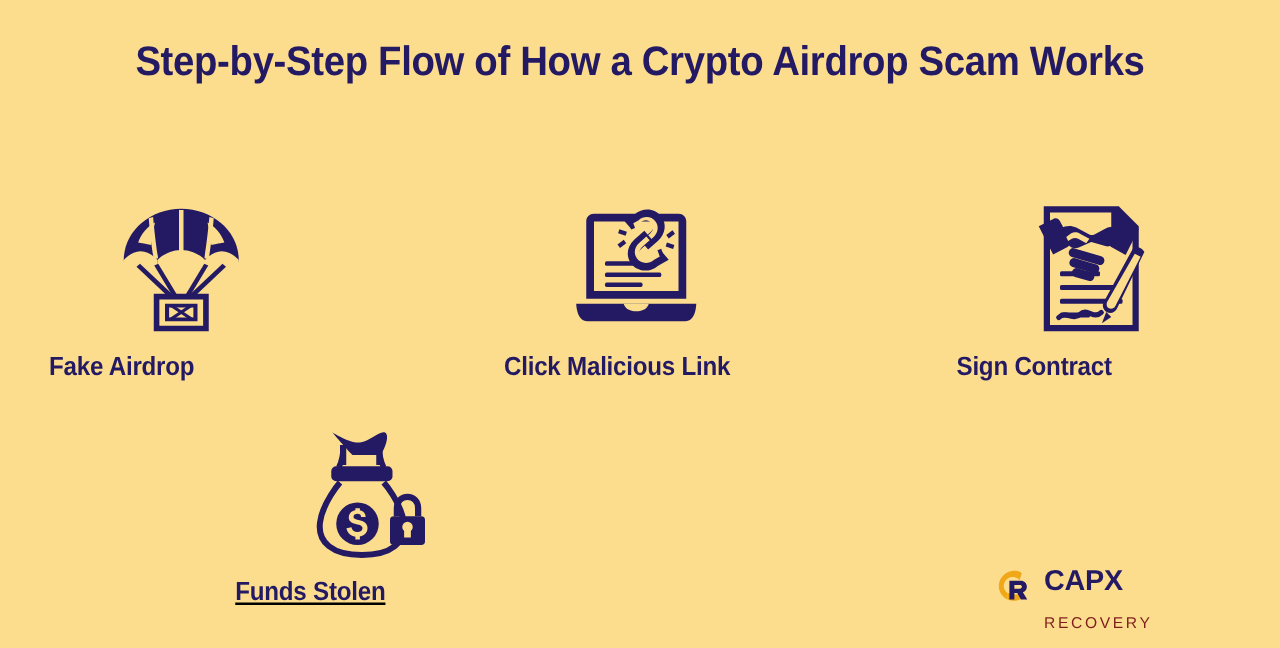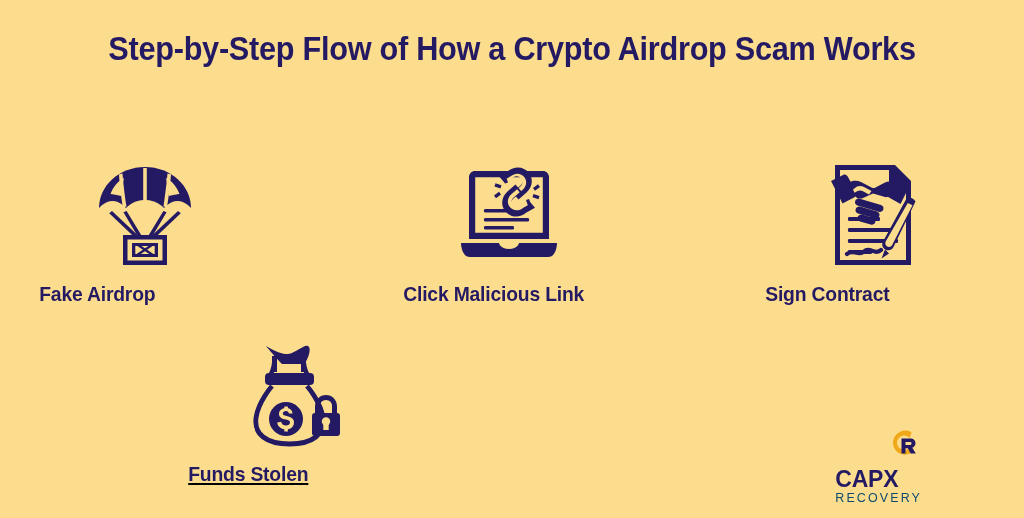--- a/index.html
+++ b/index.html
@@ -67,46 +67,45 @@
   #step-3 { left: 756px; top: 160px; }
   
   #step-4 { left: 179px; top: 340px; text-decoration: underline; }
   #step-5 { left: 548px; top: 340px; }
 
   .logo {
     position: absolute;
     right: 18px;
     bottom: 14px;
     display: flex;
-    align-items: flex-end;
+    align-items: flex-start;
     gap: 7px;
-    flex-direction: column;
   }
   .logo-mark {
     display: block;
   }
   .logo-text {
     display: flex;
     flex-direction: column;
     line-height: 1;
   }
   .logo-name {
     font-family: "Liberation Sans", sans-serif;
     font-size: 23px;
     font-weight: bold;
     color: #241A63;
     letter-spacing: -0.2px;
   }
   .logo-sub {
     font-family: "Liberation Sans", sans-serif;
     font-size: 12.5px;
     font-weight: normal;
-    color: #0c4a6e;
+    color: #7f1d1d;
     letter-spacing: 2.1px;
-    margin-top: 1px;
+    margin-top: 16px;
   }
 </style>
 </head>
 <body>
 
 <div id="infographic">
 
   <div class="title">Step-by-Step Flow of How a Crypto Airdrop Scam Works</div>
 
   <div class="step" id="step-1">

